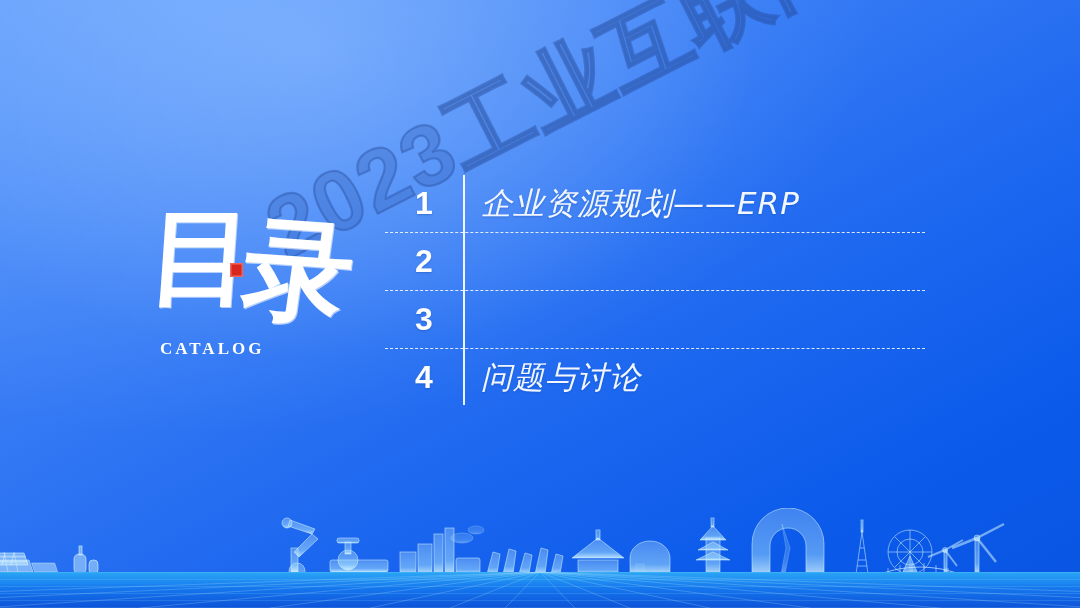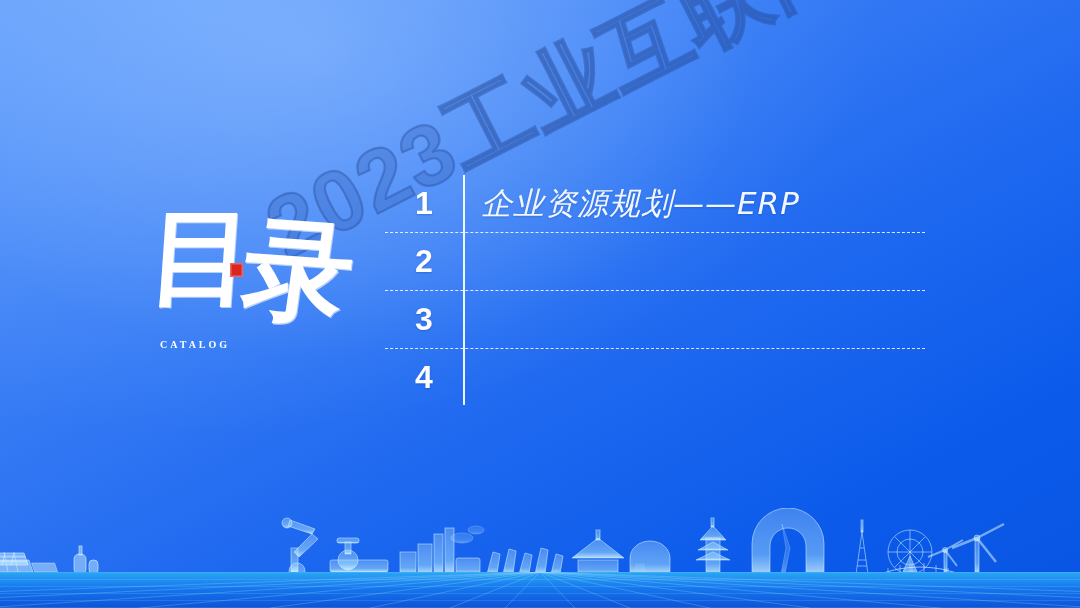--- a/index.html
+++ b/index.html
@@ -77,21 +77,21 @@
     width: 13px;
     height: 14px;
     background: #d8271e;
     box-shadow: inset 0 0 0 1.5px #f2645b;
   }
   .catalog-en {
     position: absolute;
     left: 12px;
     top: 134px;
     font-family: "Liberation Serif", serif;
-    font-size: 10px;
+    font-size: 17px;
     font-weight: 700;
     letter-spacing: 3px;
     color: #ffffff;
   }
 
   
   .toc {
     position: absolute;
     left: 385px;
     top: 175px;
@@ -196,20 +196,21 @@
     <div class="toc-row">
       <div class="toc-num">2</div>
     </div>
 
     <div class="toc-row">
       <div class="toc-num">3</div>
     </div>
 
     <div class="toc-row">
       <div class="toc-num">4</div>
+      <div class="toc-text">问题与讨论</div>
     </div>
   </div>
 
   <div class="scene">
 
     <svg width="1080" height="70" viewBox="0 0 1080 70" style="position:absolute;left:0;bottom:30px;">
       <defs>
         <linearGradient id="sg" x1="0" y1="0" x2="0" y2="1">
           <stop offset="0%" stop-color="#bfe8ff" stop-opacity="0.30"></stop>
           <stop offset="70%" stop-color="#9fdcff" stop-opacity="0.55"></stop>

